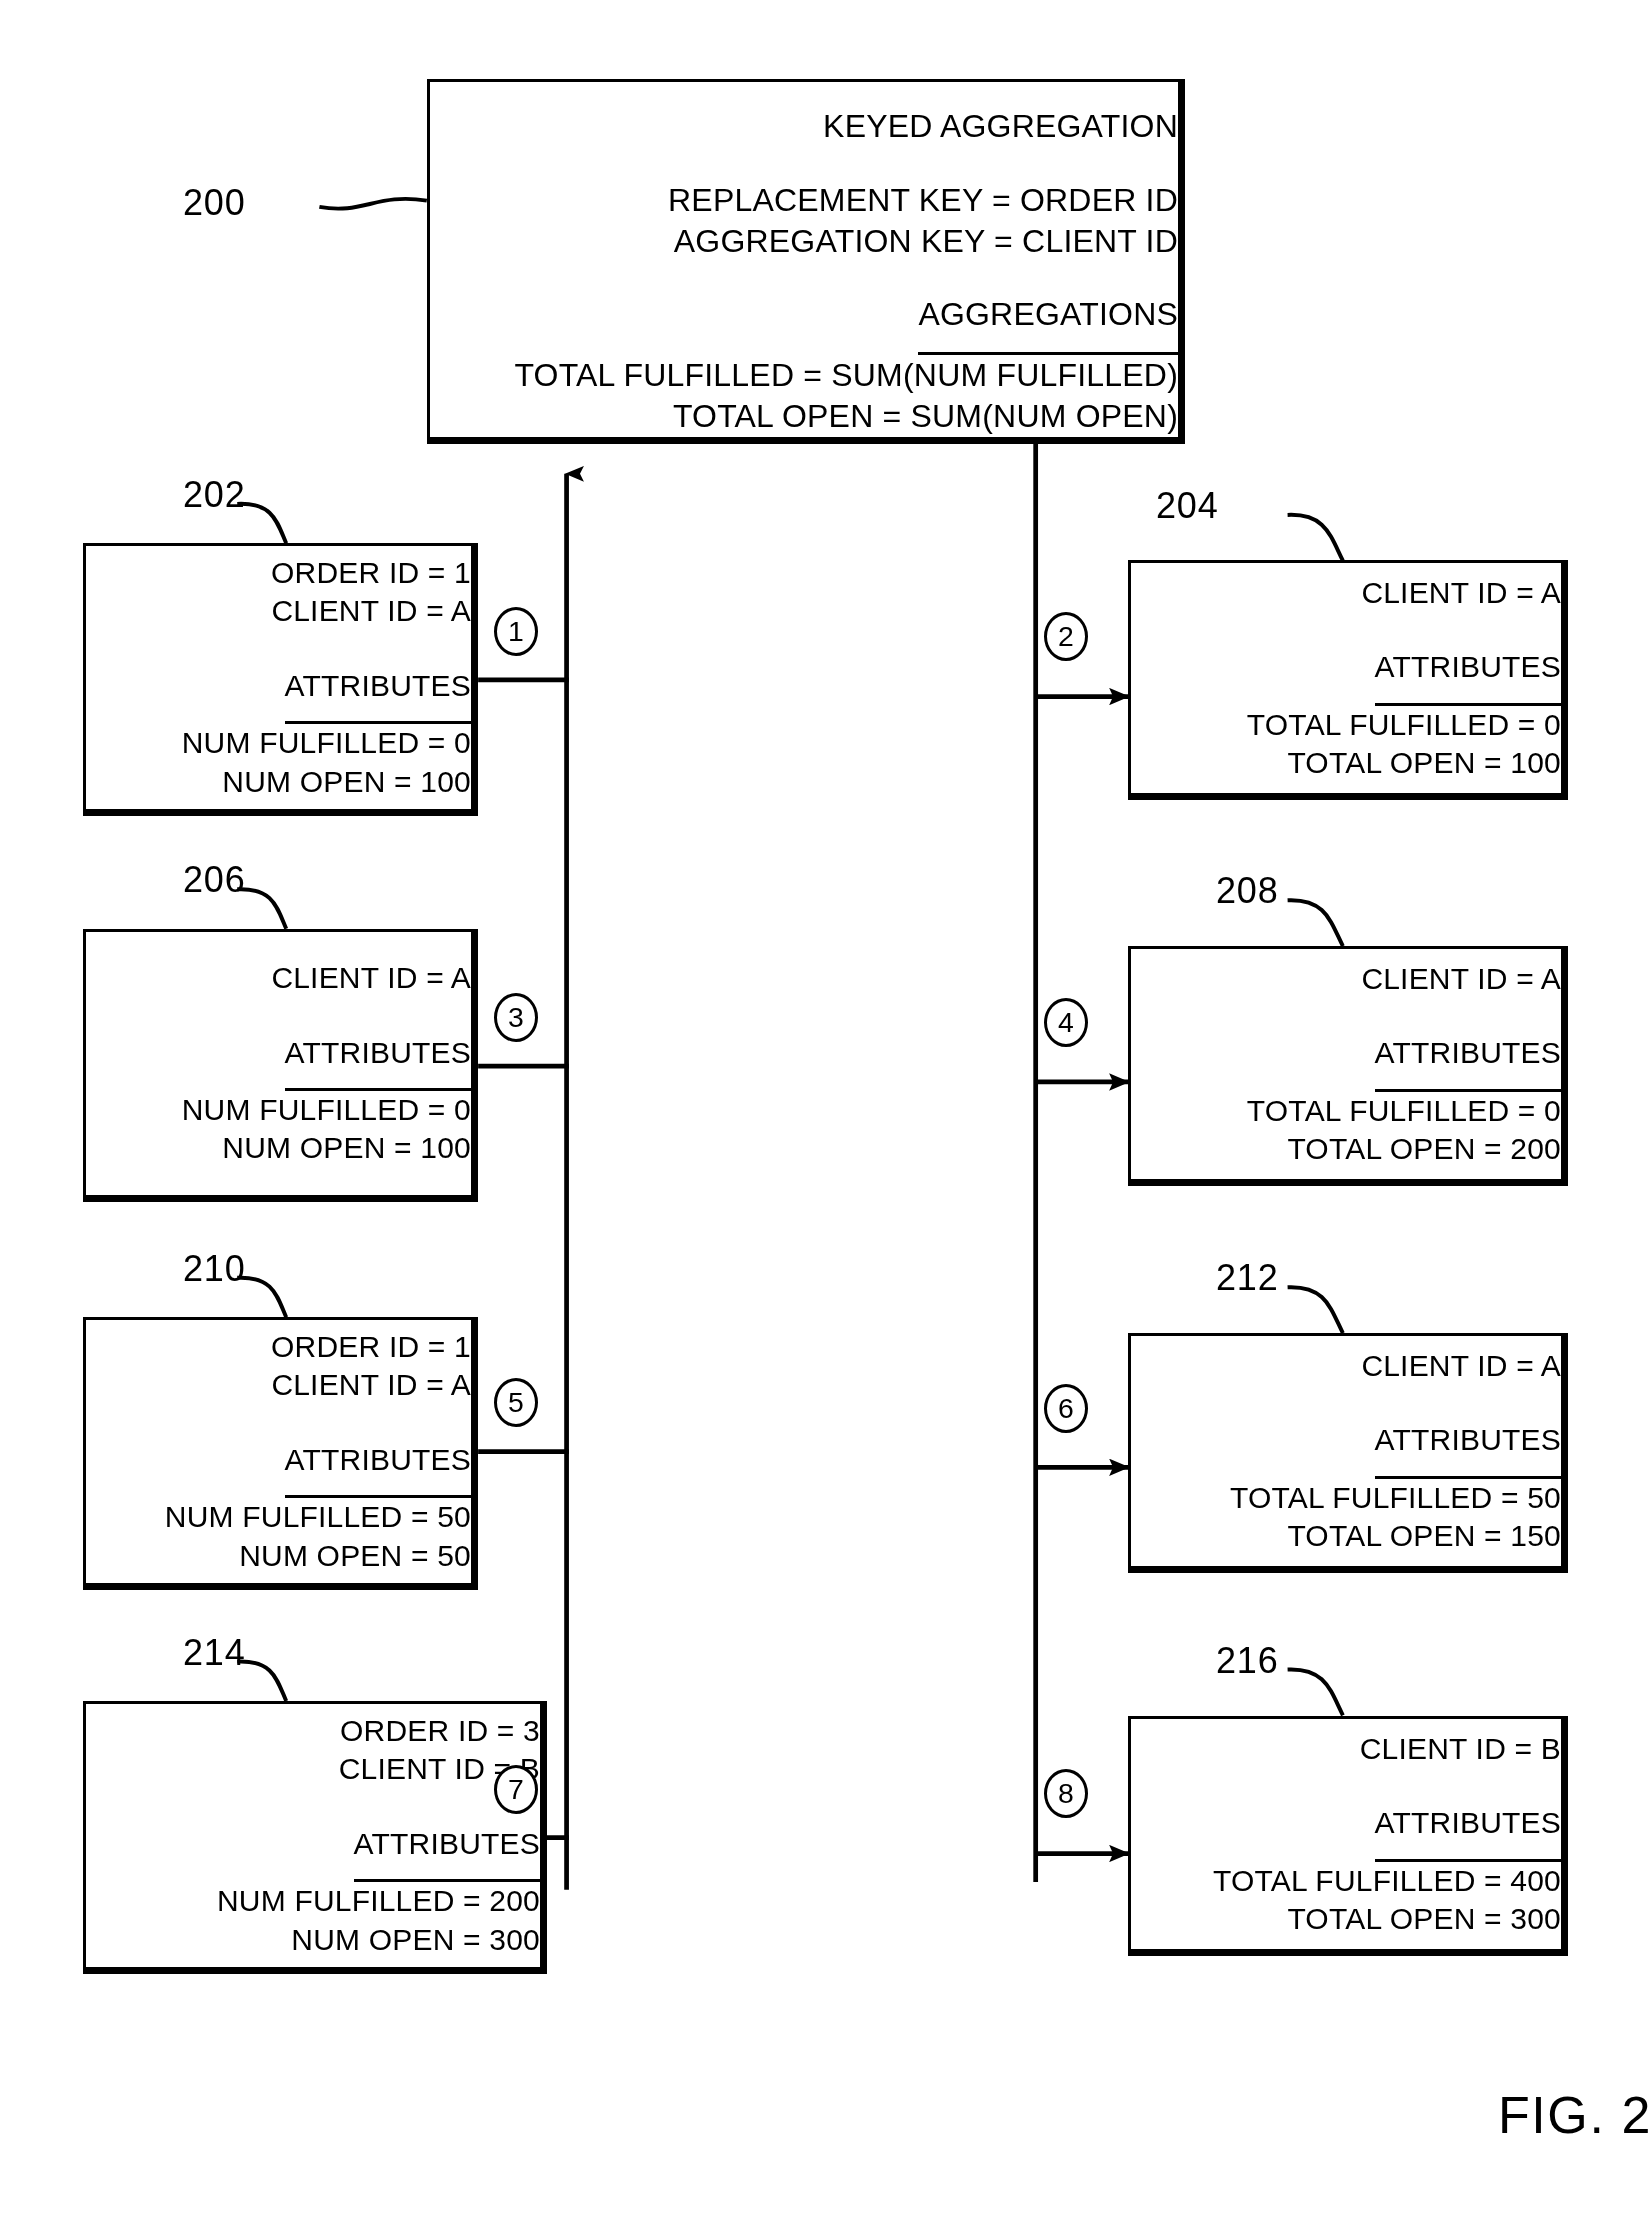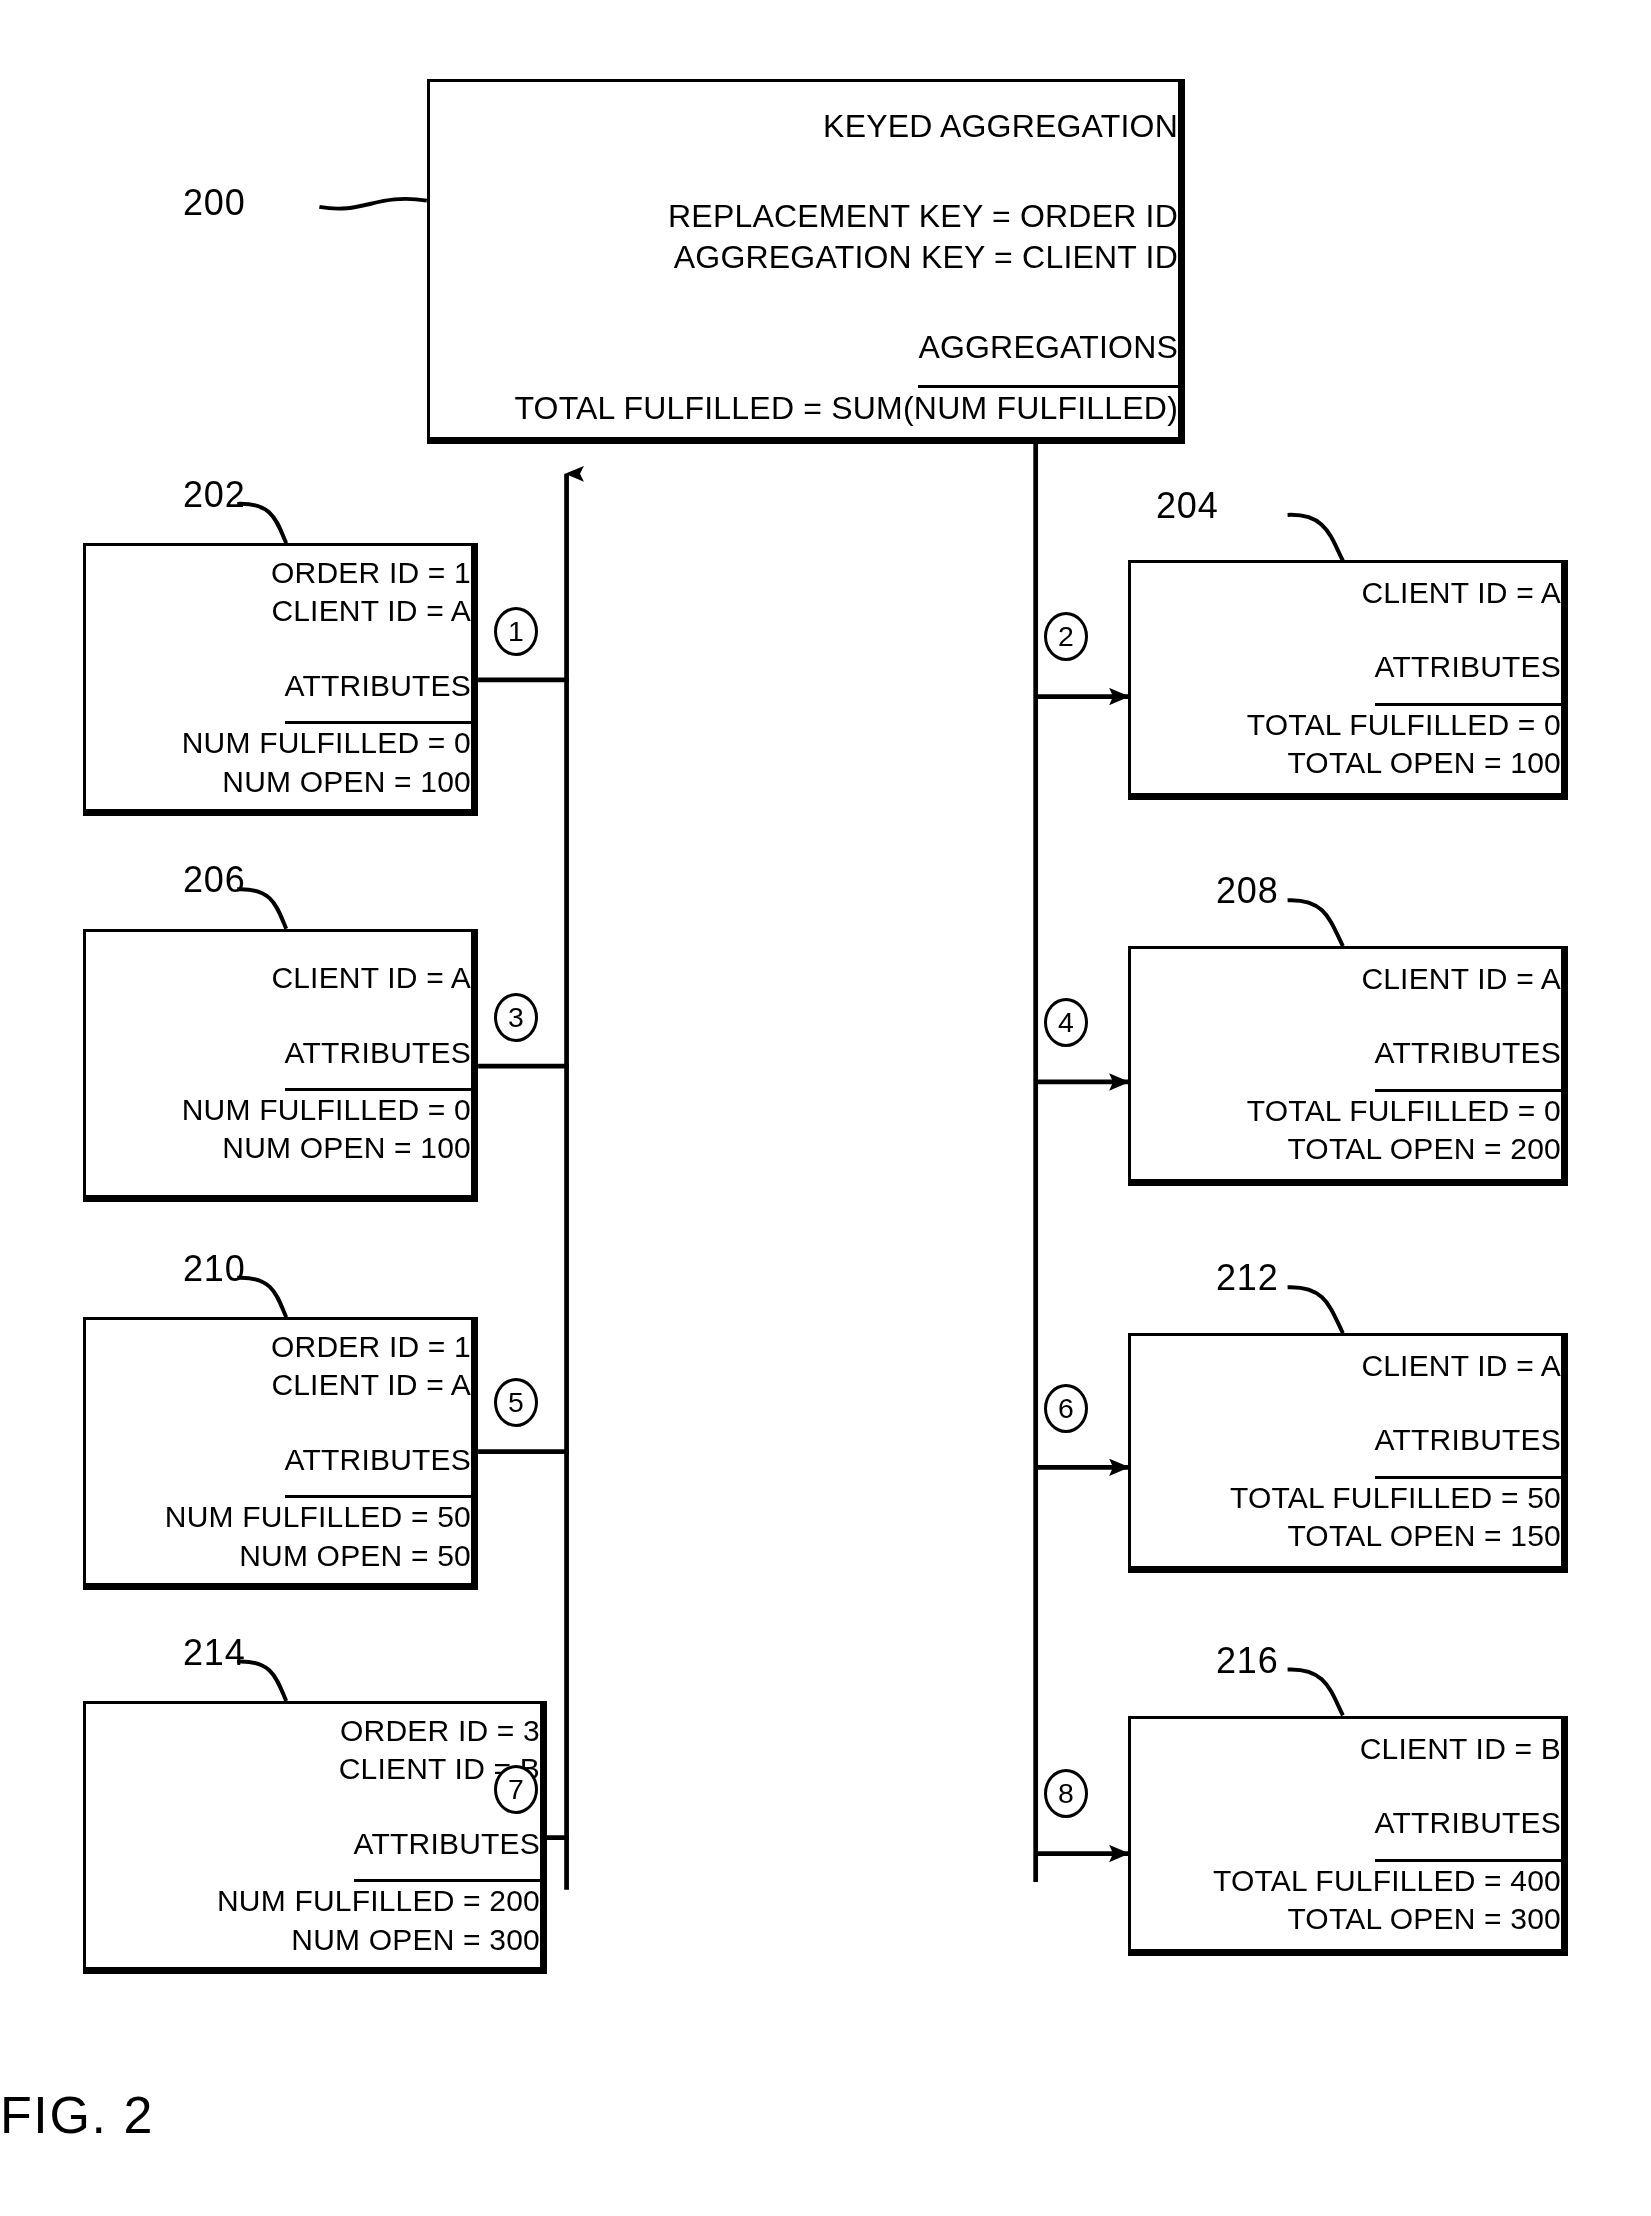--- a/index.html
+++ b/index.html
@@ -87,21 +87,21 @@
     font-size: 28.4px;
     background: #ffffff;
     z-index: 4;
   }
 
   #fig-caption {
     position: absolute;
     left: 0;
     top: 2085px;
     width: 1652px;
-    text-align: left;
+    text-align: right;
     font-size: 52px;
     letter-spacing: 1.6px;
   }
 </style>
 </head>
 <body>
 
 <div id="figure">
 
   <svg id="wires" viewBox="0 0 2091 2806">
@@ -142,20 +142,21 @@
   </svg>
 
   <div class="node-box" id="node-200">
     <div class="line">KEYED AGGREGATION</div>
     <div class="gap-lg"></div>
     <div class="line">REPLACEMENT KEY = ORDER ID</div>
     <div class="line">AGGREGATION KEY = CLIENT ID</div>
     <div class="gap-lg"></div>
     <div class="line"><span class="underlined">AGGREGATIONS</span></div>
     <div class="line">TOTAL FULFILLED = SUM(NUM FULFILLED)</div>
+    <div class="line">TOTAL OPEN = SUM(NUM OPEN)</div>
   </div>
   <div class="ref-label" style="left:183px; top:182px;">200</div>
 
   <div class="node-box" style="left:83px; top:543px; width:395px; height:273px;">
     <div class="line">ORDER ID = 1</div>
     <div class="line">CLIENT ID = A</div>
     <div class="gap-md"></div>
     <div class="line"><span class="underlined">ATTRIBUTES</span></div>
     <div class="line">NUM FULFILLED = 0</div>
     <div class="line">NUM OPEN = 100</div>

